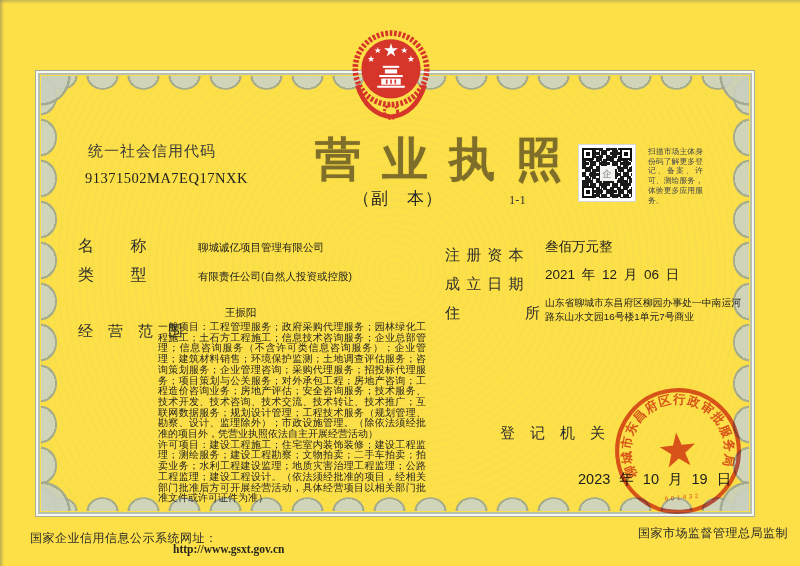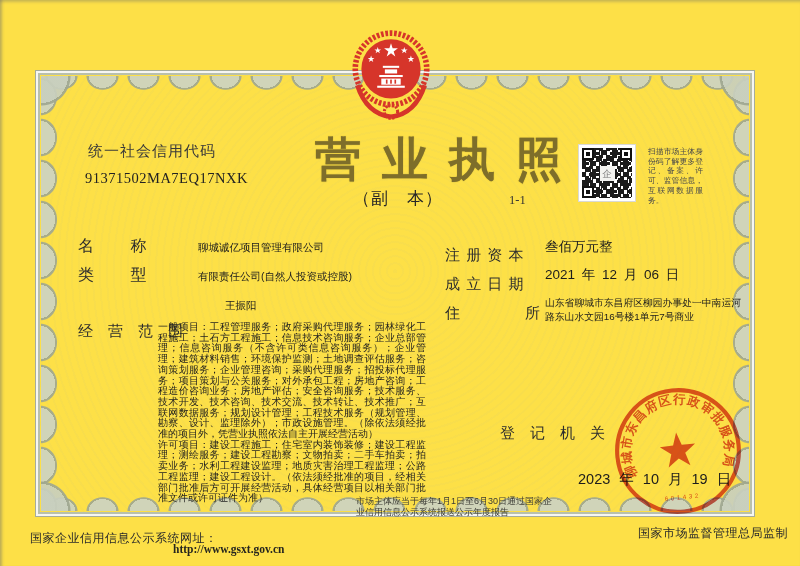--- a/index.html
+++ b/index.html
@@ -64,21 +64,21 @@
   
   .lbl { font-size:16px; color:#2d2d2d; white-space:nowrap; }
   .lbl-r { font-size:15px; color:#2d2d2d; white-space:nowrap; letter-spacing:1px;margin-top:10px; }
   .val { font-size:10.5px; color:#1c1c1c; white-space:nowrap;padding-left:40px; }
   .val-big { font-size:13.5px; color:#1c1c1c; white-space:nowrap; }
   .l-name-lbl { left:78px; top:236px; letter-spacing:1.5px; }
   .l-name-val { left:158px; top:241px; }
   .l-type-lbl { left:78px; top:265px; letter-spacing:1.5px; }
   .l-type-val { left:158px; top:270px; }
   .l-rep-lbl  { left:78px; top:294px; letter-spacing:4px; }
-  .l-rep-val  { left:185px; top:299px; }
+  .l-rep-val  { left:185px; top:306px; }
   .l-scope-lbl{ left:78px; top:322px; font-size:15px; }
   .scope-block{ left:158px; top:322px; width:268px; font-size:10px; line-height:10.7px;
                 color:#1e1e1e; text-align:justify; text-justify:inter-ideograph; }
   .r-cap-lbl  { left:445px; top:236px; }
   .r-cap-val  { left:545px; top:238px; }
   .r-date-lbl { left:445px; top:265px; }
   .r-date-val { left:545px; top:266px; word-spacing:3px; }
   .r-addr-lbl { left:445px; top:294px;text-align:center; }
   .r-addr-val { left:545px; top:296px; width:196px; font-size:9.8px; line-height:13.5px;
                 color:#1c1c1c; text-align:justify; white-space:normal; }
@@ -151,21 +151,21 @@
         </span>
       <span class="finder f2">
           <i></i>
         </span>
       <span class="finder f3">
           <i></i>
         </span>
       <span class="qr-center">企</span>
     </div>
   </div>
-  <div class="abs qr-caption">扫描市场主体身份码了解更多登记、备案、许可、监管信息，互联网数据服务。</div>
+  <div class="abs qr-caption">扫描市场主体身份码了解更多登记、备案、许可、测绘服务，体验更多应用服务。</div>
 
   <div class="abs lbl l-name-lbl">名　　称</div>
   <div class="abs val l-name-val">聊城诚亿项目管理有限公司</div>
   <div class="abs lbl l-type-lbl">类　　型</div>
   <div class="abs val l-type-val">有限责任公司(自然人投资或控股)</div>
   <div class="abs val l-rep-val">王振阳</div>
   <div class="abs lbl l-scope-lbl">经　营　范　围</div>
   <div class="abs scope-block">
     <div>一般项目：工程管理服务；政府采购代理服务；园林绿化工程施工；土石方工程施工；信息技术咨询服务；企业总部管理；信息咨询服务（不含许可类信息咨询服务）；企业管理；建筑材料销售；环境保护监测；土地调查评估服务；咨询策划服务；企业管理咨询；采购代理服务；招投标代理服务；项目策划与公关服务；对外承包工程；房地产咨询；工程造价咨询业务；房地产评估；安全咨询服务；技术服务、技术开发、技术咨询、技术交流、技术转让、技术推广；互联网数据服务；规划设计管理；工程技术服务（规划管理、勘察、设计、监理除外）；市政设施管理。（除依法须经批准的项目外，凭营业执照依法自主开展经营活动）</div>
     <div>许可项目：建设工程施工；住宅室内装饰装修；建设工程监理；测绘服务；建设工程勘察；文物拍卖；二手车拍卖；拍卖业务；水利工程建设监理；地质灾害治理工程监理；公路工程监理；建设工程设计。（依法须经批准的项目，经相关部门批准后方可开展经营活动，具体经营项目以相关部门批准文件或许可证件为准）</div>
@@ -184,17 +184,16 @@
     <circle cx="64" cy="64" r="59" fill="none" stroke="#d5473a" stroke-width="4"></circle>
     <path id="sealArc" d="M21.4,81.2 A46,46 0 1 1 106.6,81.2" fill="none"></path>
     <text font-size="12" fill="#d5473a" letter-spacing="1.2" font-weight="bold">
       <textPath href="#sealArc" startOffset="50%" text-anchor="middle">聊城市东昌府区行政审批服务局</textPath>
     </text>
     <path d="M64,46 L68.2,58.3 81.2,58.6 70.8,66.4 74.6,78.9 64,71.4 53.4,78.9 57.2,66.4 46.8,58.6 59.8,58.3 Z" fill="#d5473a"></path>
     <text x="64" y="111" font-size="6" fill="#d5473a" letter-spacing="2.5" text-anchor="middle">601432</text>
   </svg>
 
   <div class="abs gsxt-url">http://www.gsxt.gov.cn</div>
-  <div class="abs annual-note">市场主体应当于每年1月1日至6月30日通过国家企业信用信息公示系统报送公示年度报告</div>
   <div class="abs footer-left">国家企业信用信息公示系统网址：</div>
   <div class="abs footer-right">国家市场监督管理总局监制</div>
 
 </div>
 
 </body></html>

